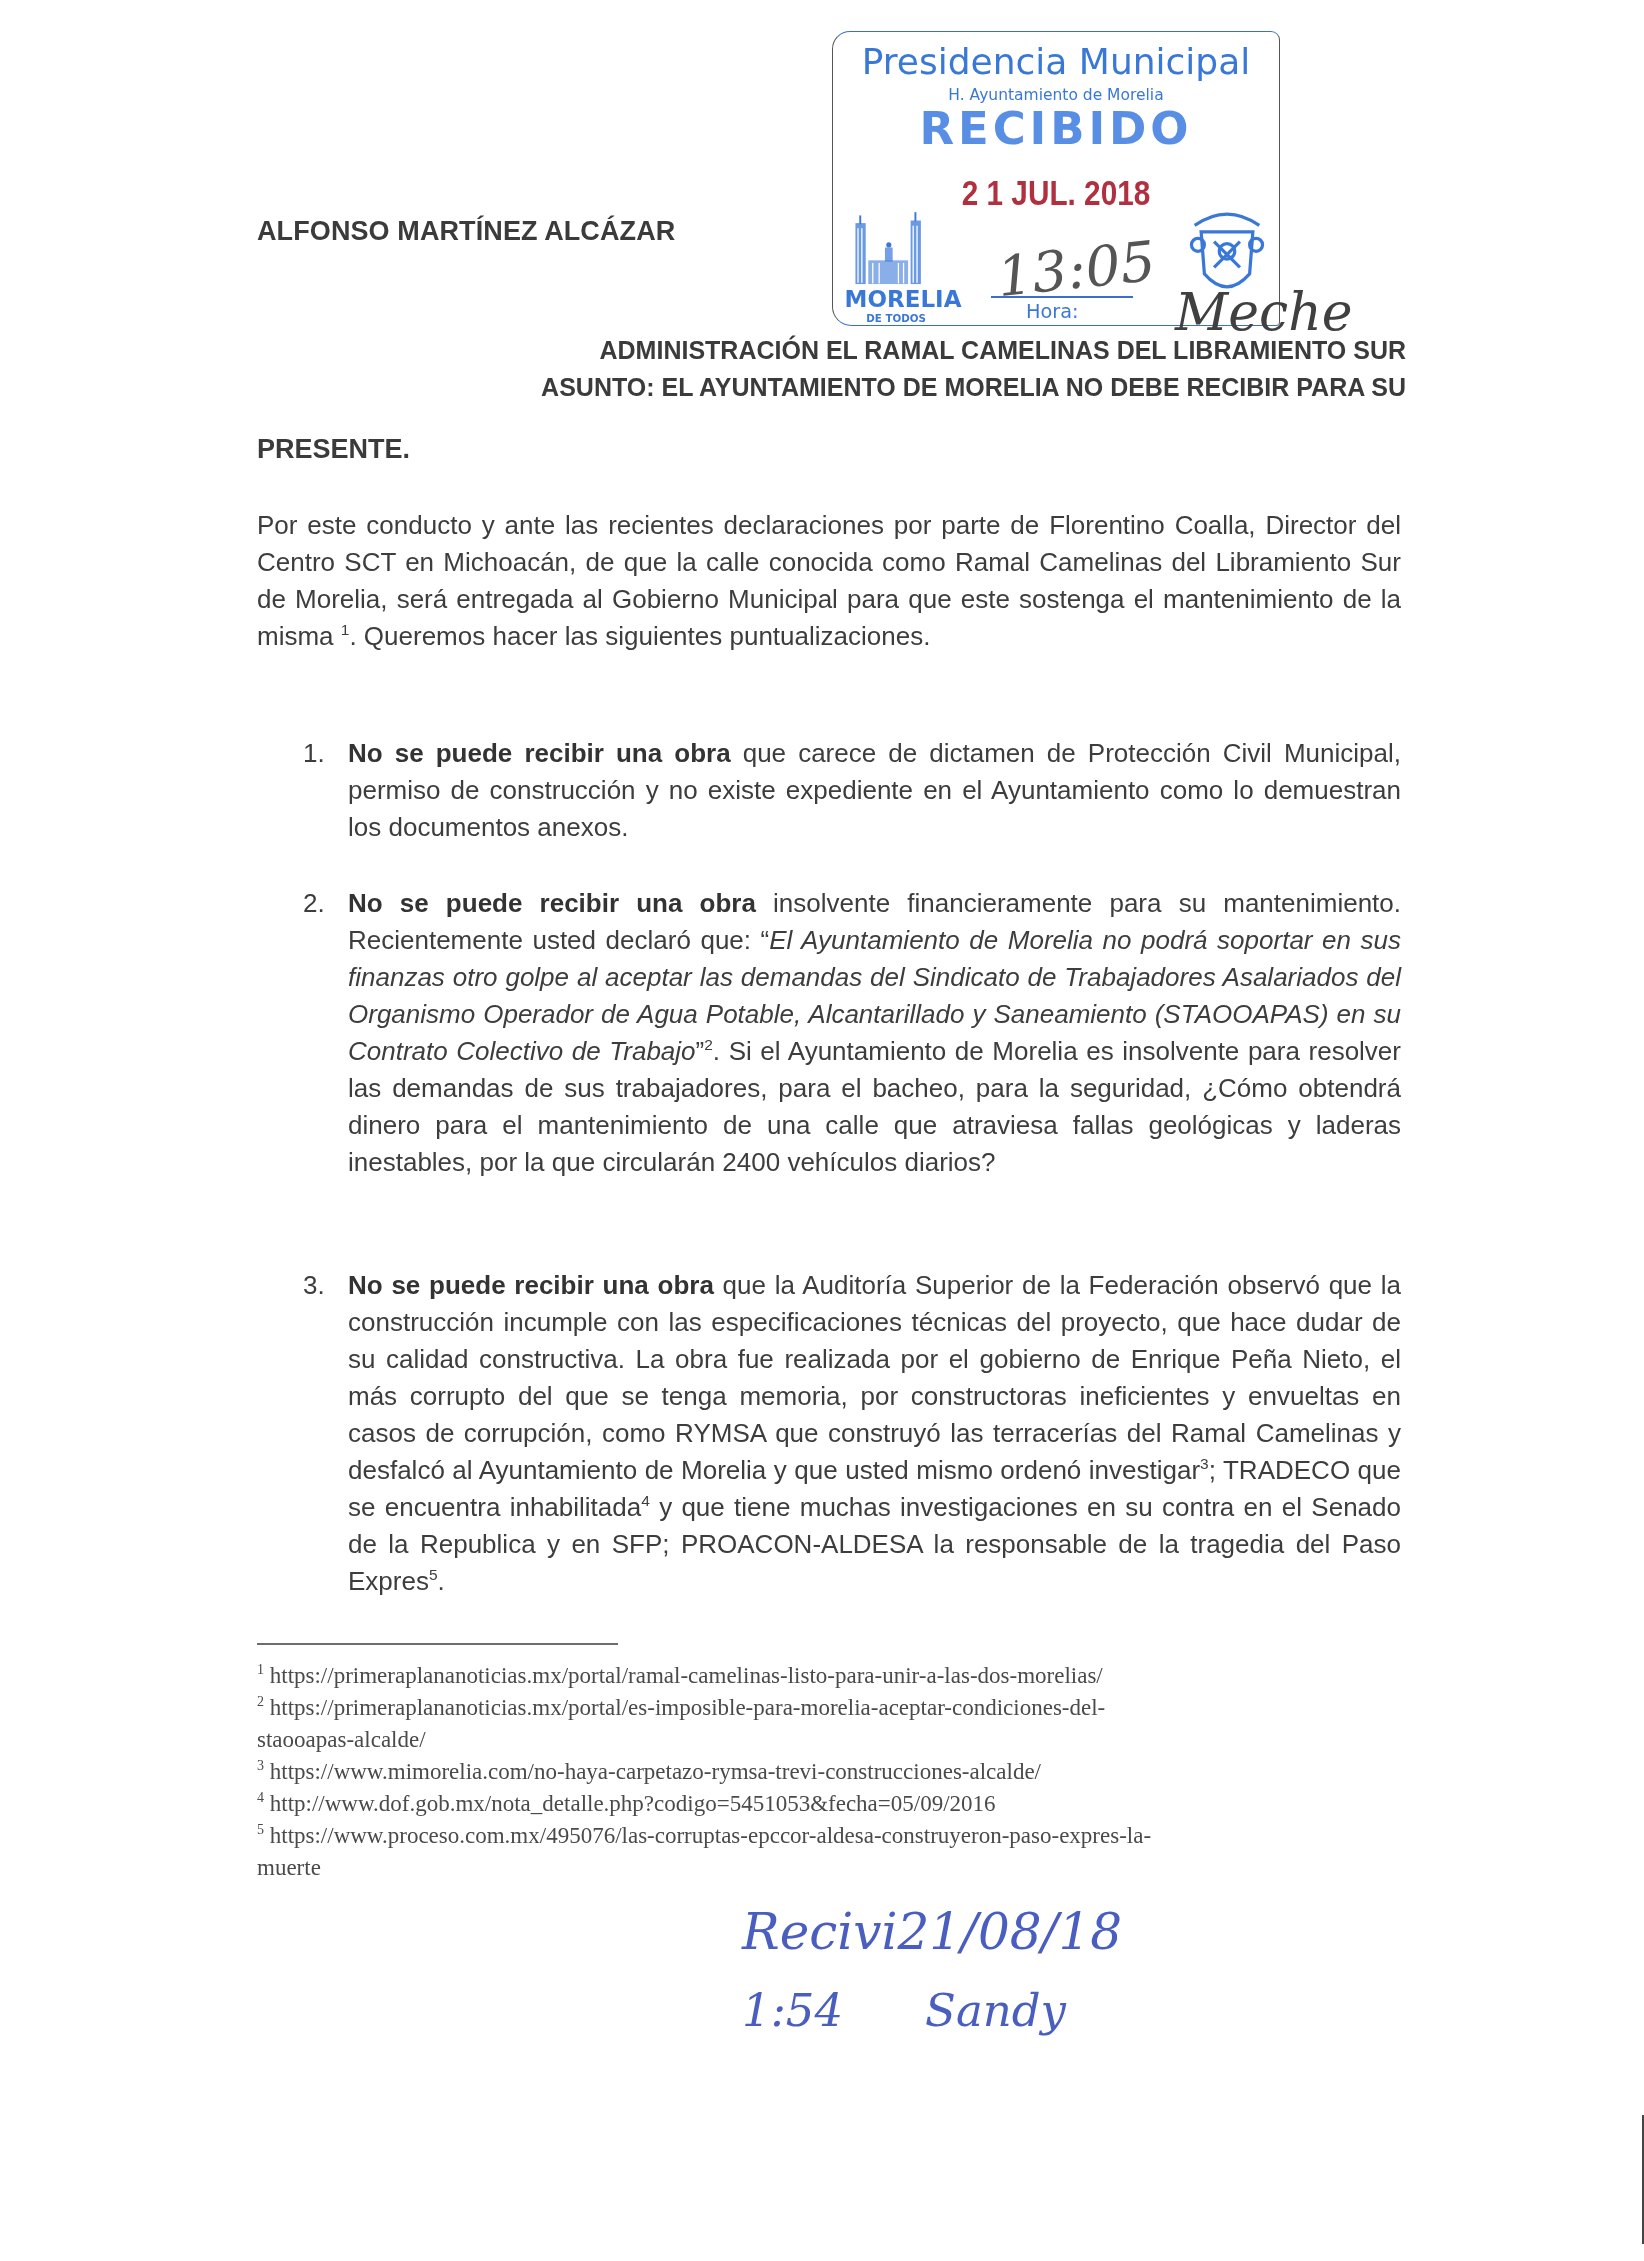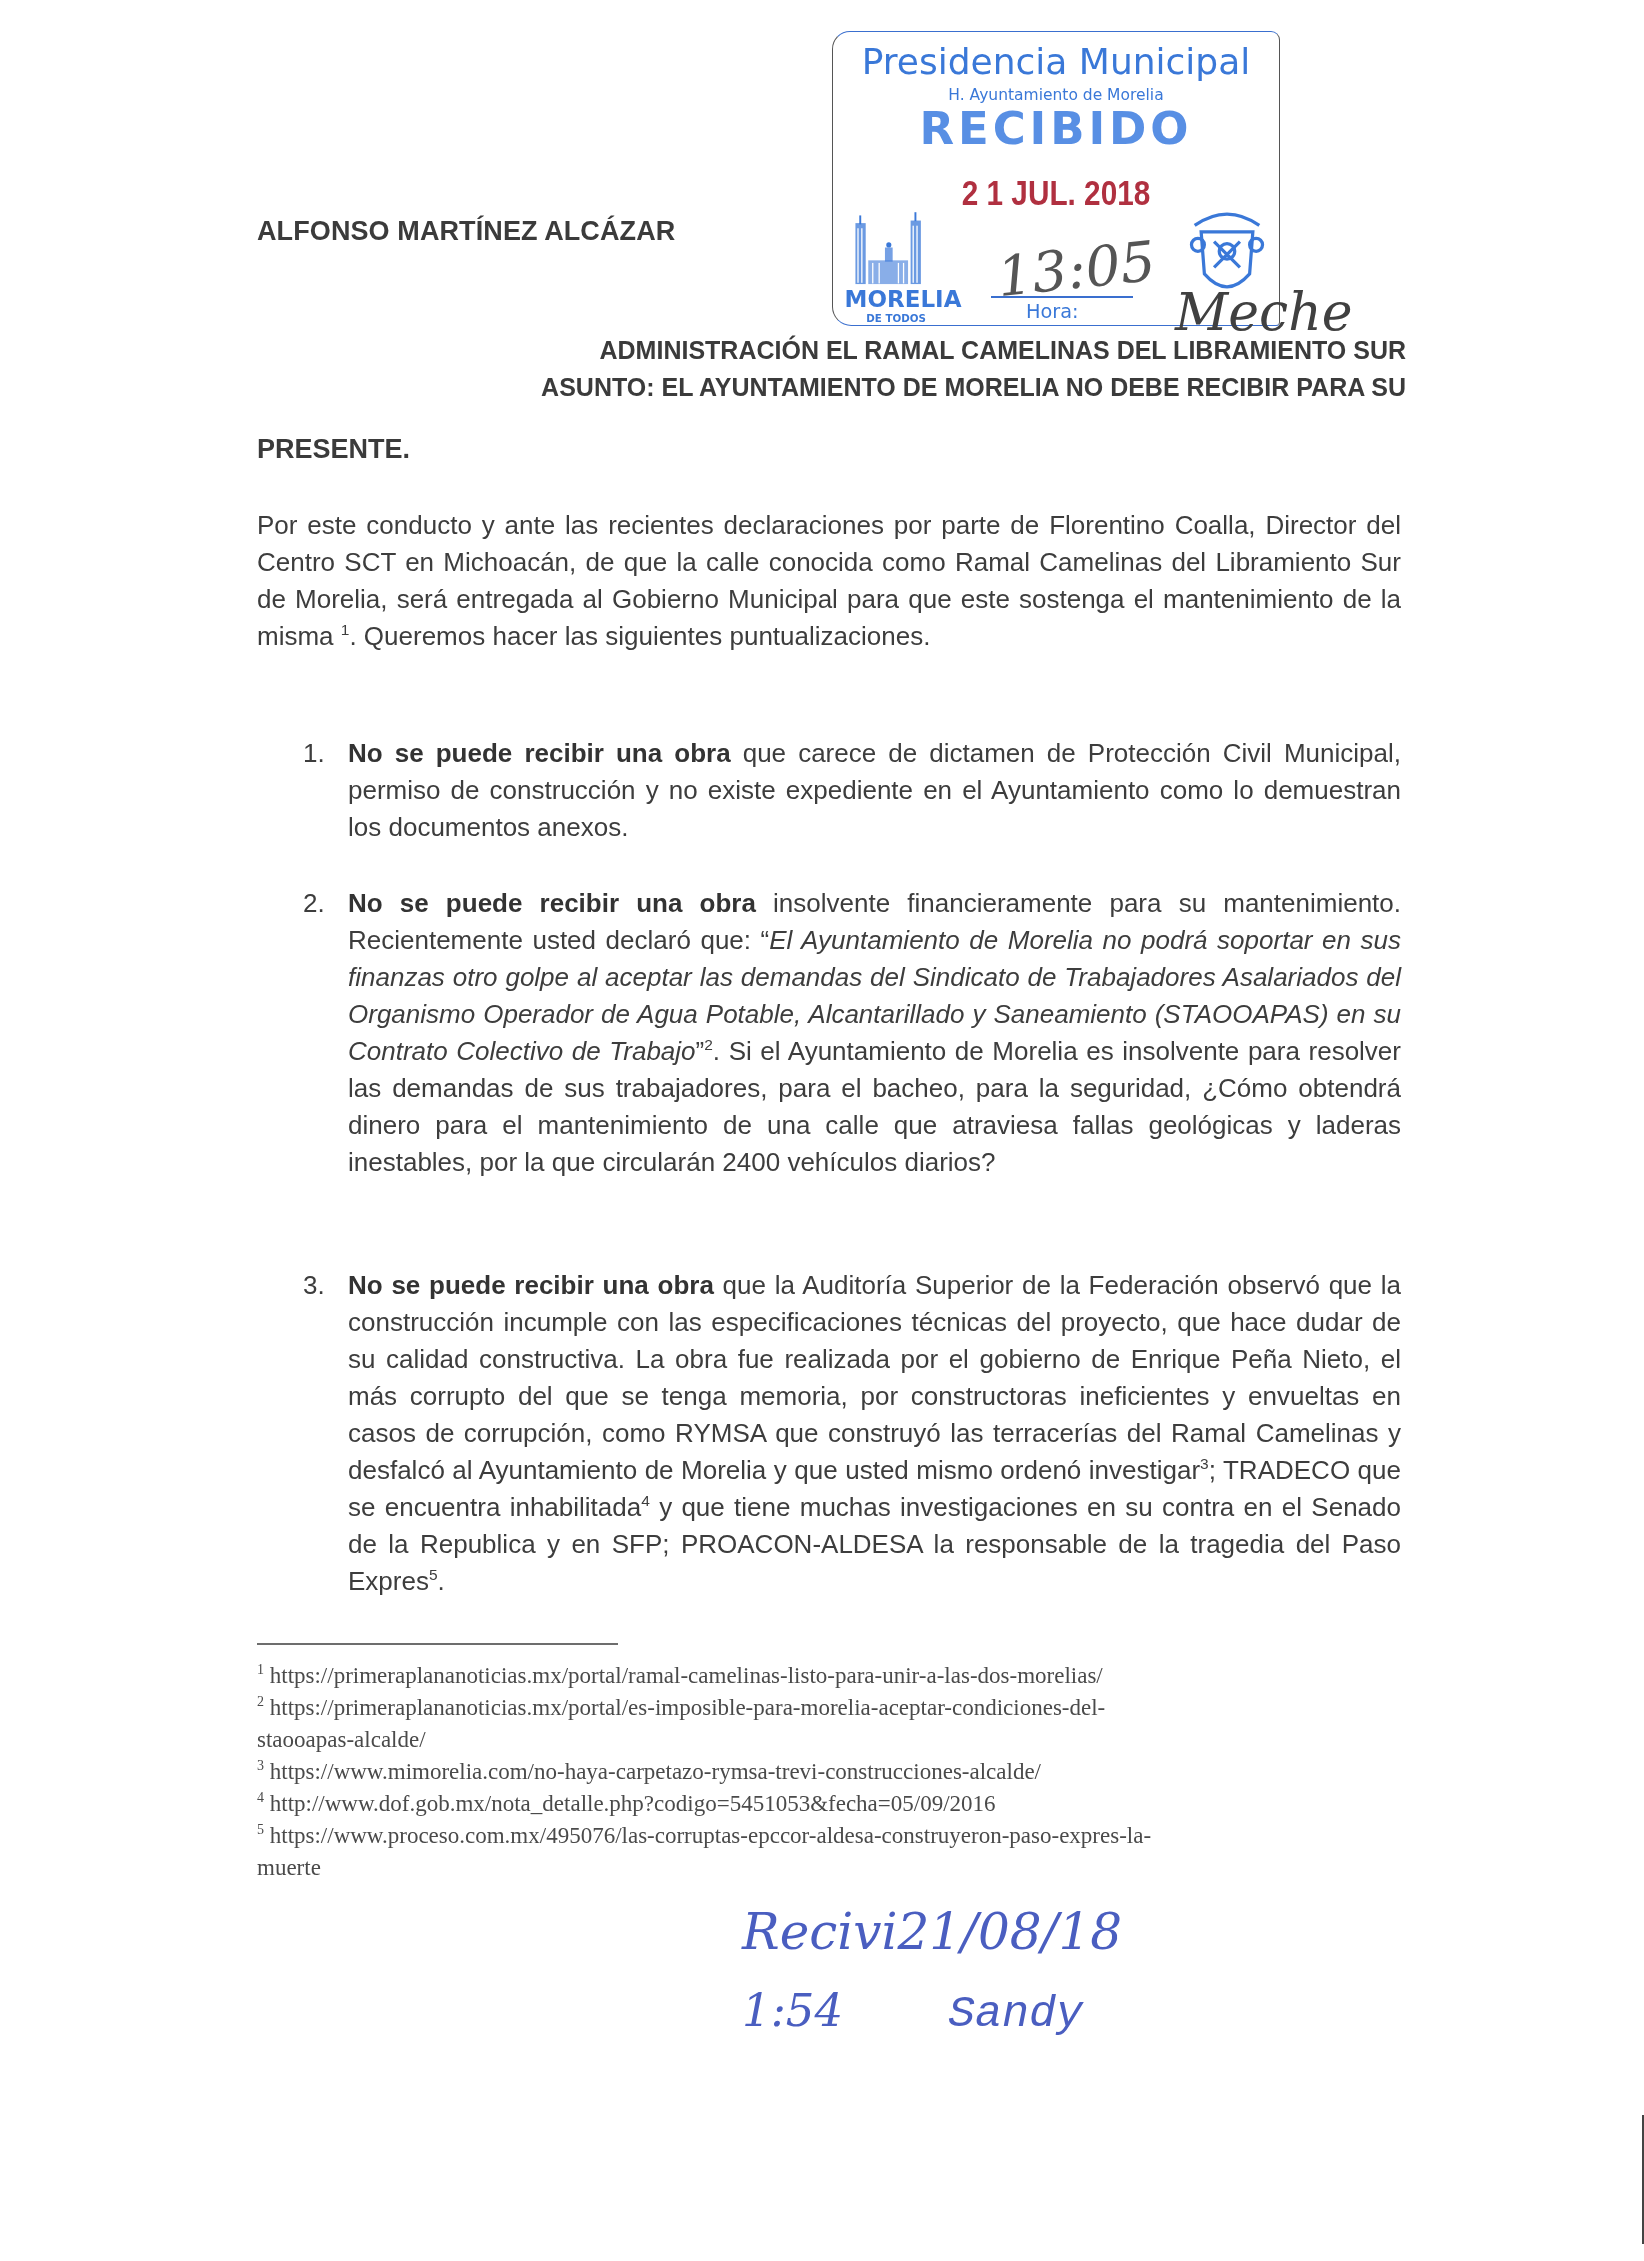--- a/index.html
+++ b/index.html
@@ -52,21 +52,21 @@
   .stamp-hora { position: absolute; left: 193px; top: 268px; color: #3a78d8; font-size: 19.3px; font-family: "DejaVu Sans", sans-serif; }
   .stamp-time { position: absolute; left: 164px; top: 205px; color: #555; font-size: 55px; font-style: italic; font-family: "DejaVu Serif", serif; transform: rotate(-6deg); }
   .stamp-crest { position: absolute; left: 352px; top: 174px; width: 84px; height: 97px; }
   .stamp-signature { position: absolute; left: 342px; top: 250px; color: #404040; font-size: 52px; font-style: italic; font-family: "DejaVu Serif", serif; }
 
   
   .note { left: 742px; top: 1903px; color: #4a5ec0; font-family: "DejaVu Serif", serif; font-style: italic; }
   .note .l1 { position: absolute; left: 0; top: 0; font-size: 50px; white-space: nowrap; }
   .note .l2 { position: absolute; left: 0; top: 81px; font-size: 45px; white-space: nowrap; }
   .note .l1 .d { }
-  .note .l2 .s { margin-left: 105px; font-family: Liberation Mono, monospace; }
+  .note .l2 .s { margin-left: 82px; }
 
   .edge-line { position: absolute; left: 1642px; top: 2115px; width: 1.9px; height: 129px; background: #444; }
 </style>
 </head>
 <body>
 
 <div class="page">
 
   <div class="blk stamp">
     <div class="stamp-title">Presidencia Municipal</div>

